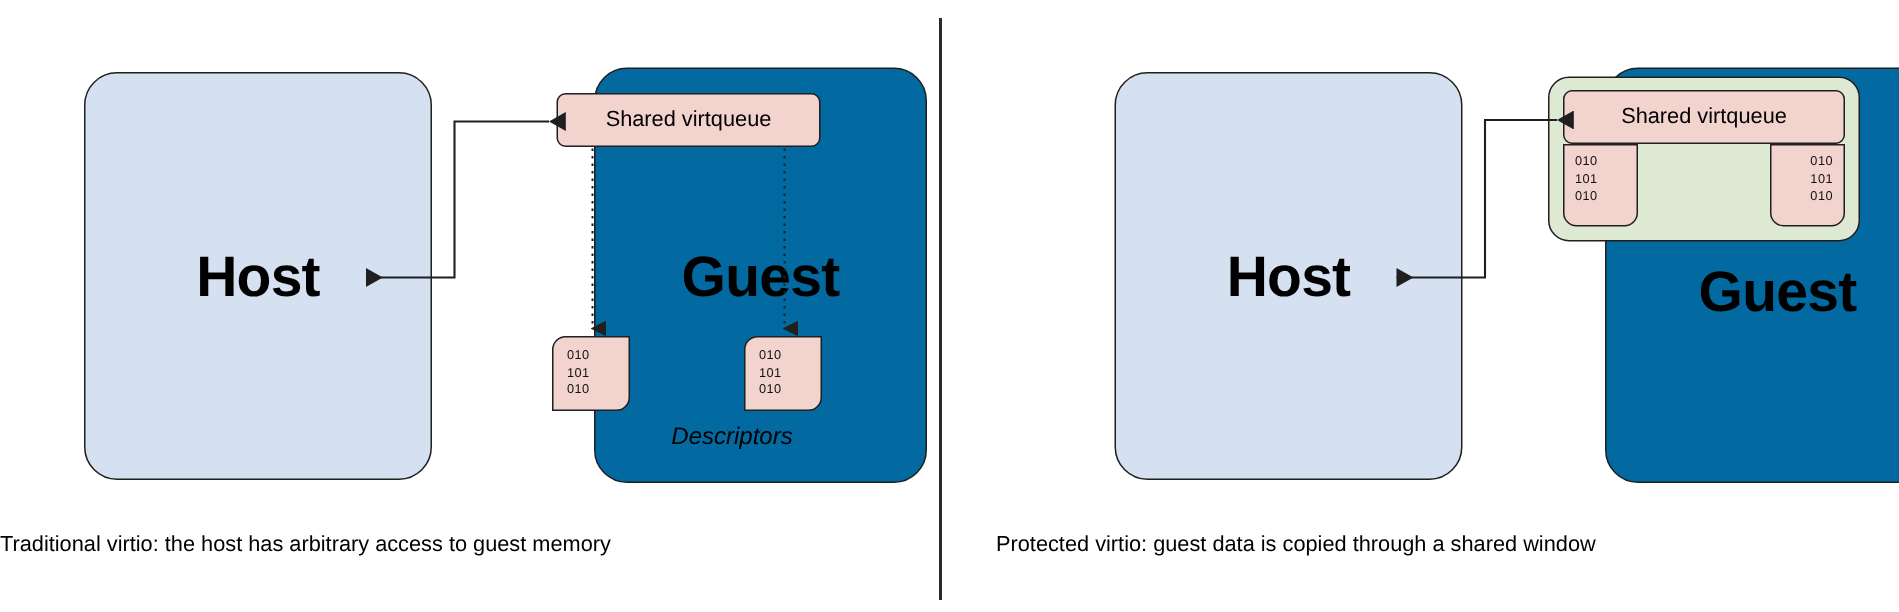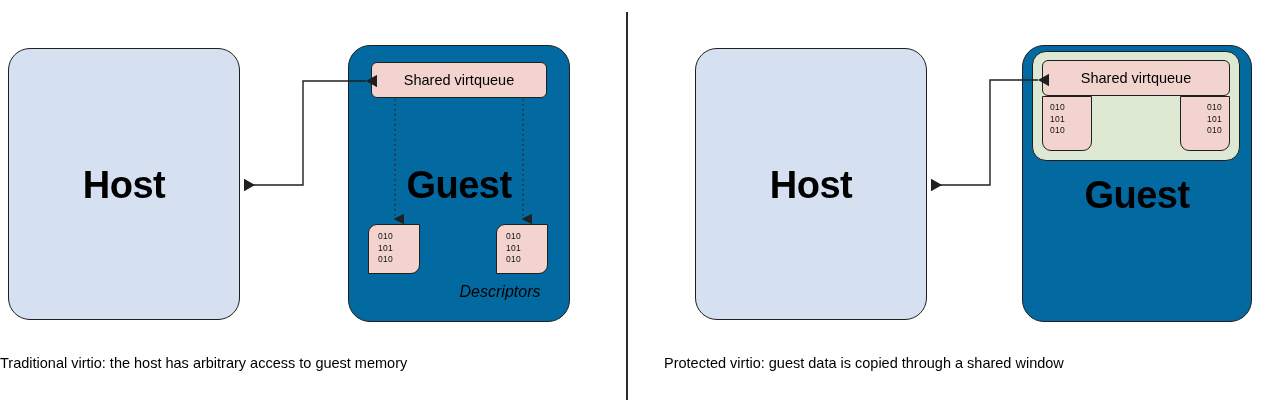--- a/index.html
+++ b/index.html
@@ -29,20 +29,21 @@
     height: 388px;
     background: #2b2b2b;
   }
 
   
   .bigbox {
     position: absolute;
     border: 1.6px solid #1f1f1f;
     border-radius: 22px;
     box-sizing: border-box;
+    margin-left: 48px;
   }
   .host-box {
     background: #d5e1f0;
   }
   .guest-box {
     background: #0369a1;
   }
 
   .bigbox-title {
     position: absolute;
@@ -167,21 +168,21 @@
     <div class="bits">101</div>
     <div class="bits">010</div>
   </div>
 
   <div class="descriptor" style="left:496px; top:224px; width:52px; height:50px;">
     <div class="bits">010</div>
     <div class="bits">101</div>
     <div class="bits">010</div>
   </div>
 
-  <div class="descriptors-label" style="left:360px; top:283px; width:200px;padding-left:40px;">Descriptors</div>
+  <div class="descriptors-label" style="left:348px; top:283px; width:200px;padding-left:40px;">Descriptors</div>
 
   <div class="divider"></div>
 
   <div class="bigbox host-box" style="left:695px; top:48px; width:232px; height:272px;">
     <div class="bigbox-title" style="top:117px;">Host</div>
   </div>
 
   <div class="bigbox guest-box" style="left:1022px; top:45px; width:230px; height:277px;">
     <div class="bigbox-title" style="top:130px;">Guest</div>
   </div>

